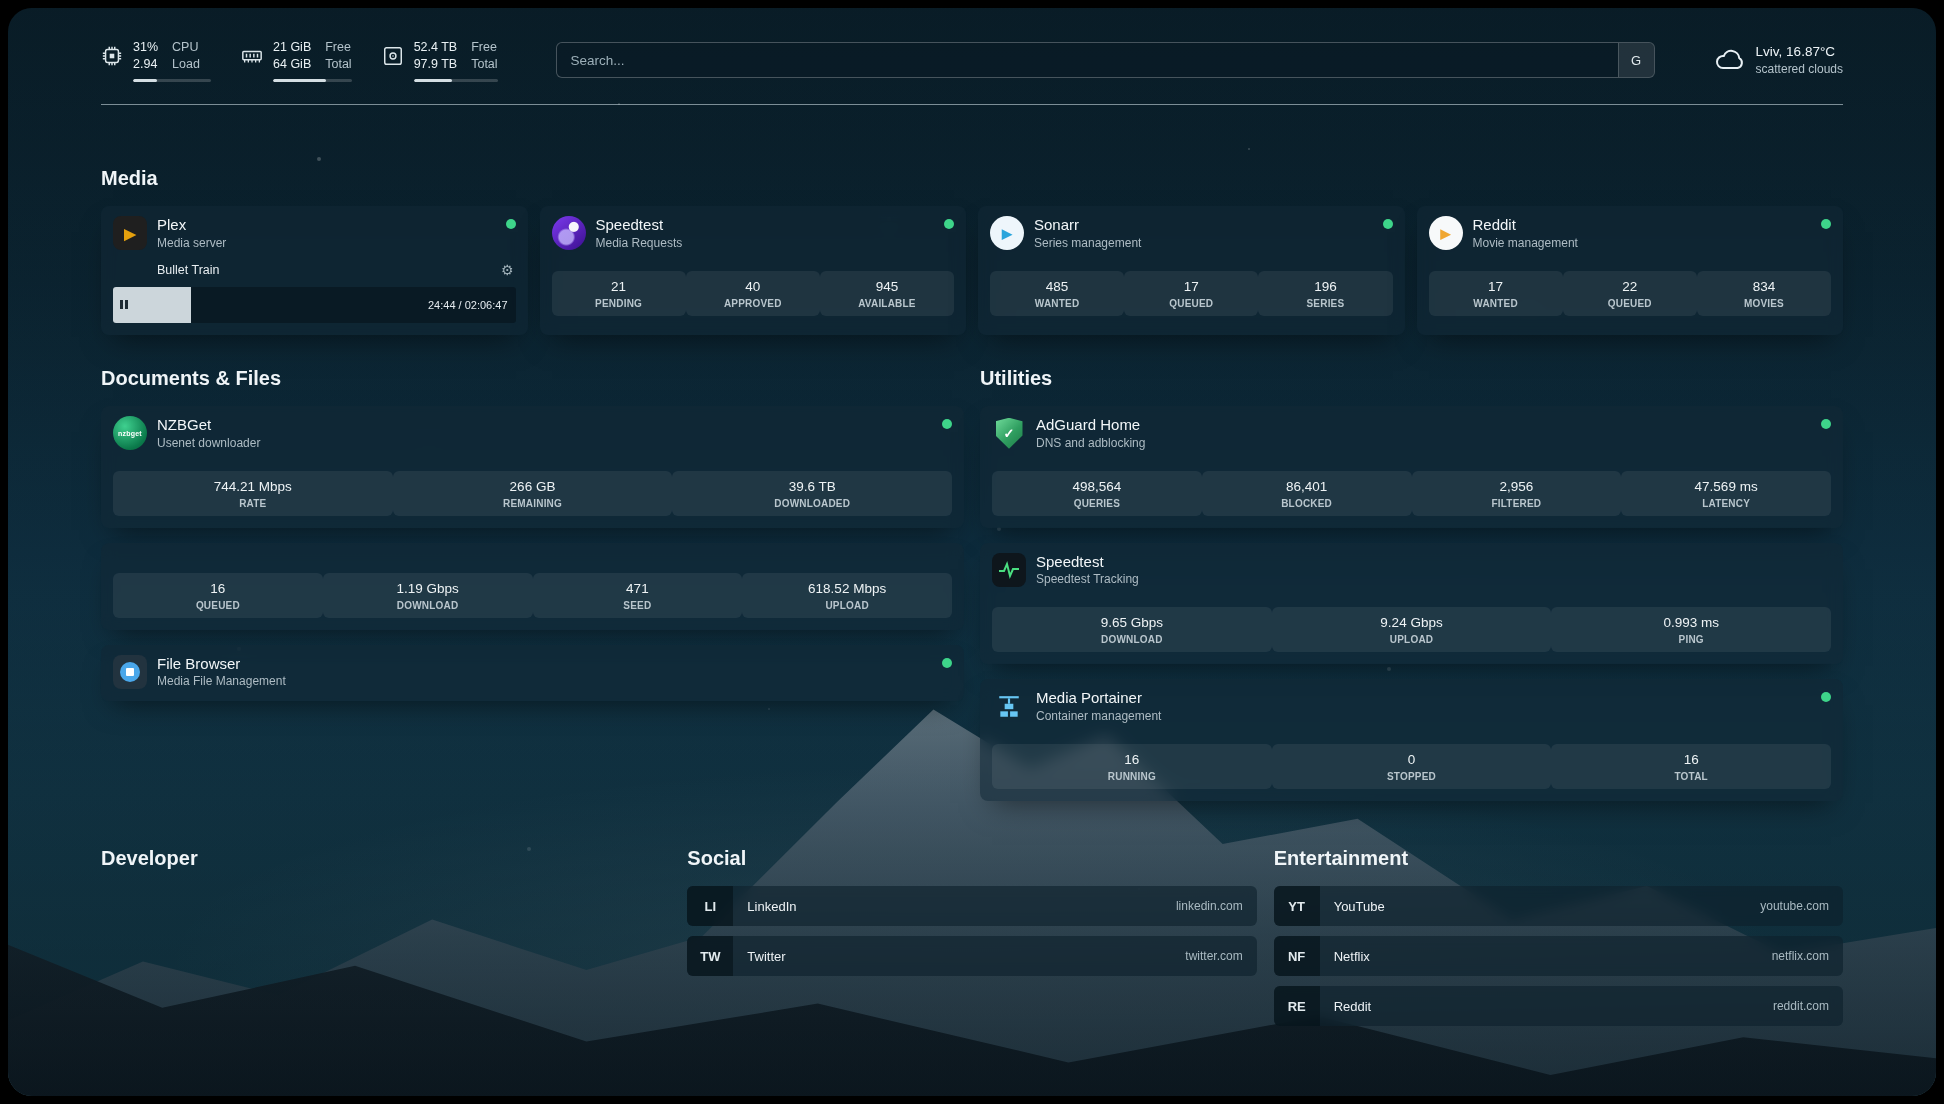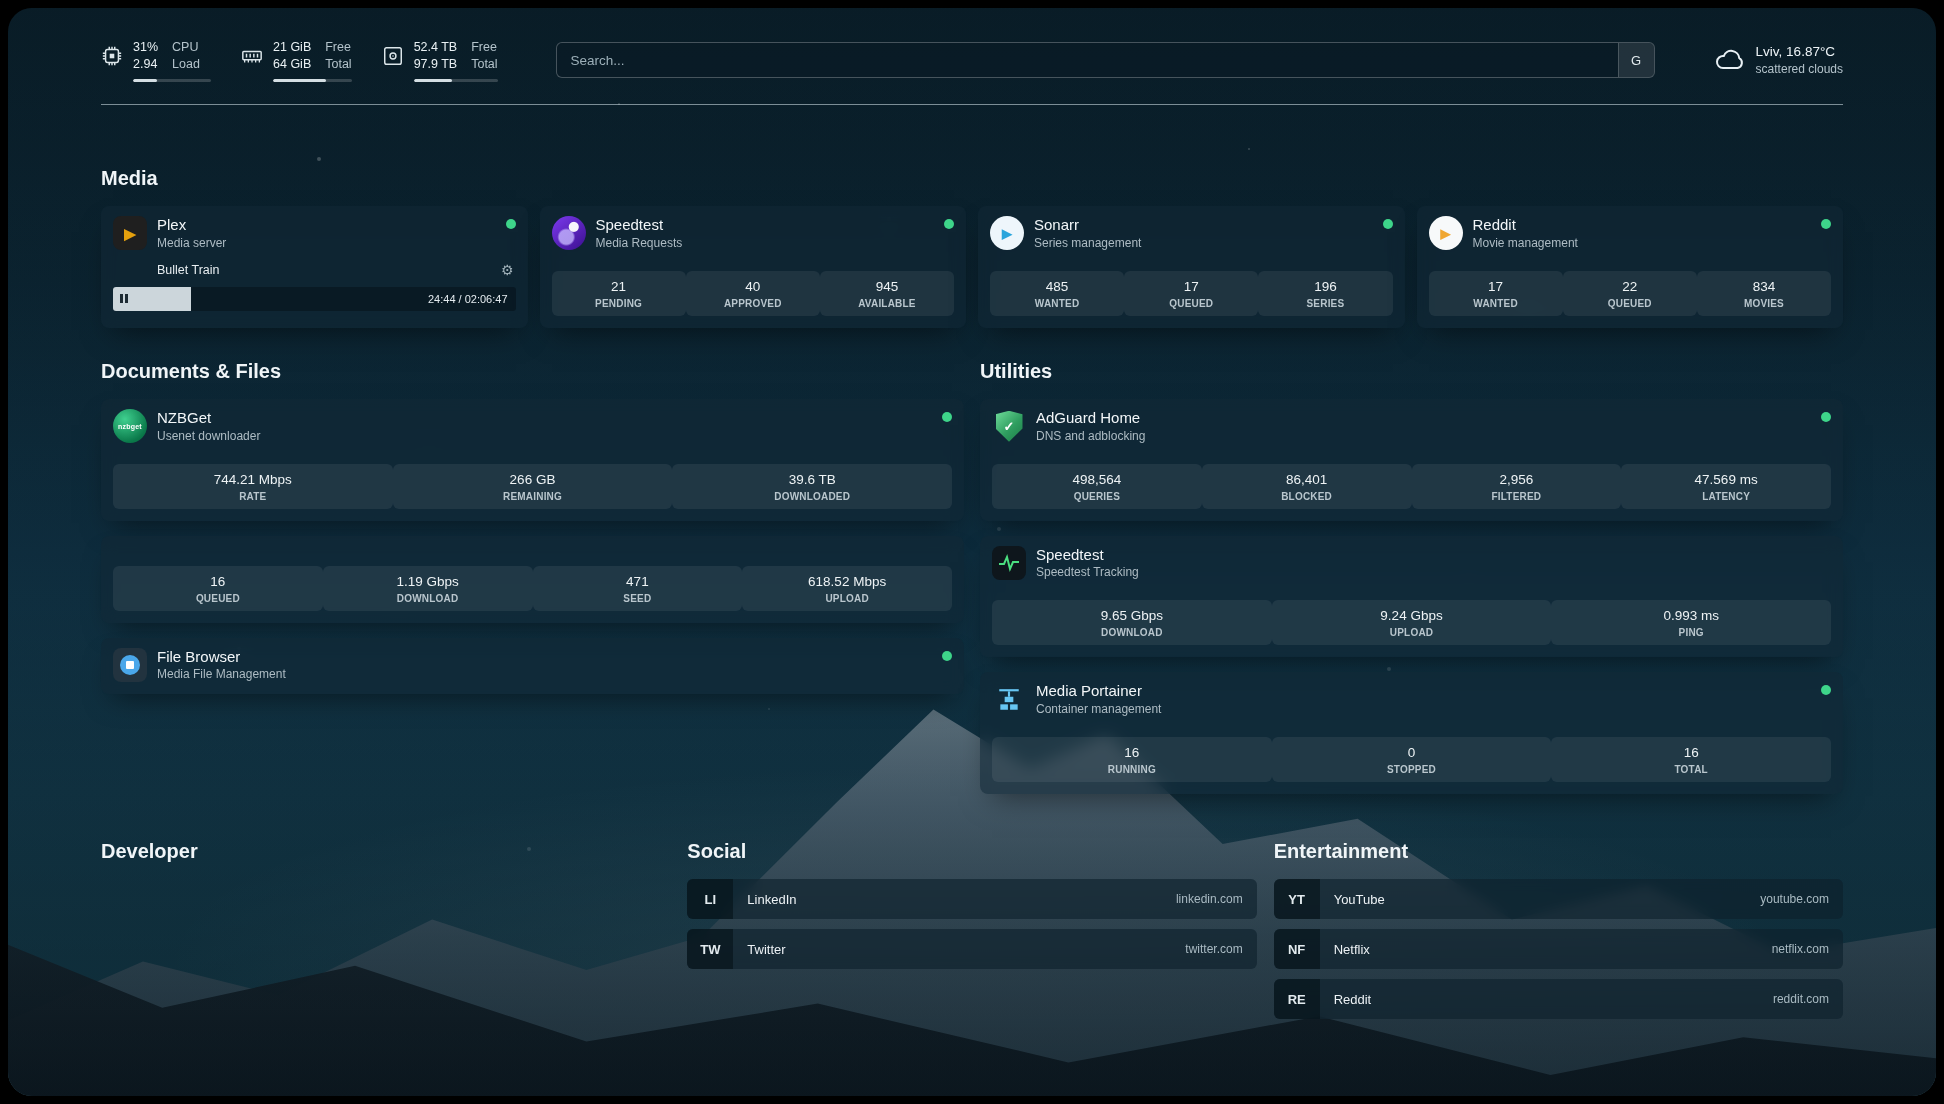--- a/index.html
+++ b/index.html
@@ -80,21 +80,21 @@
 
   .stats { display:flex; margin-top:20px; }
   .stat { flex:1; background:rgba(255,255,255,.07); border-radius:6px; padding:8px 4px 7px; text-align:center; }
   .stat-value { font-size:13.5px; color:#eef3f5; }
   .stat-label { font-size:10px; font-weight:700; color:#b9c6cd; margin-top:4px; letter-spacing:.2px; }
 
   
   .np-title-row { display:flex; align-items:center; justify-content:space-between;
     margin-top:9px; padding:2px 2px; font-size:12.5px; color:#e8eef1;margin-left:42px; }
   .gear { color:#9fb0b8; font-size:14px; cursor:pointer; }
-  .progress-track { margin-top:7px; height:24px; background:rgba(7,19,26,.6); border-radius:3px;
+  .progress-track { margin-top:7px; height:36px; background:rgba(7,19,26,.6); border-radius:3px;
     position:relative; overflow:hidden; display:flex; align-items:center; }
   .progress-fill { position:absolute; left:0; top:0; bottom:0; background:#ccd6db; }
   .pause-bars { position:relative; z-index:2; margin-left:7px; width:8px; height:9px;
     background:linear-gradient(90deg,#1d2b33 0 3px, transparent 3px 5px, #1d2b33 5px 8px); cursor:pointer; }
   .progress-time { position:absolute; right:8px; z-index:2; font-size:11px; color:#e4ebef; }
 
   
   .mid-grid { display:grid; grid-template-columns:1fr 1fr; gap:16px; margin-top:32px; }
   .mid-col { display:flex; flex-direction:column; }
   .mid-col .section-title { margin-bottom:16px; }

